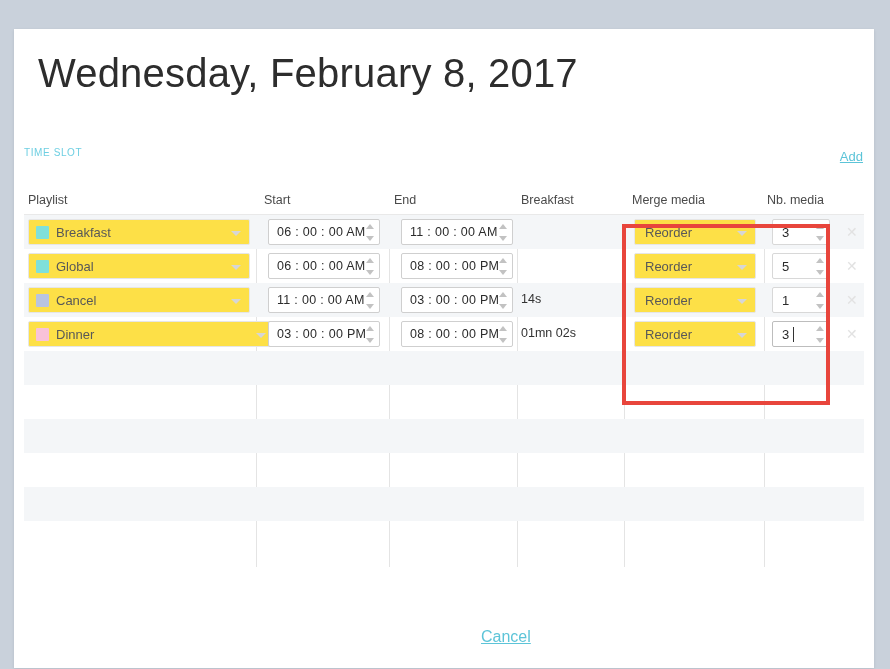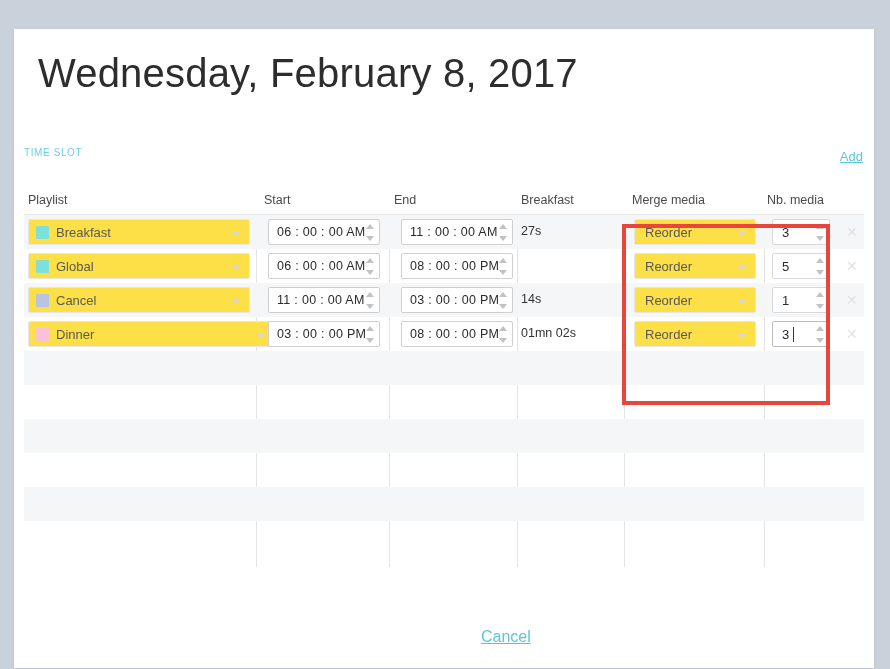--- a/index.html
+++ b/index.html
@@ -316,23 +316,20 @@
         </div>
         <div class="cell" style="left:365px;width:128px;">
           <div class="timebox" style="left:12px;width:112px;">
             <span class="tval">11 : 00 : 00 AM</span>
             <span class="spin">
                 <i class="up"></i>
                 <i class="dn"></i>
               </span>
           </div>
         </div>
-        <div class="cell" style="left:493px;width:107px;">
-          <span class="dur">27s</span>
-        </div>
         <div class="cell" style="left:600px;width:140px;">
           <div class="sel merge" style="left:10px;width:122px;">
             <span class="sel-label">Reorder</span>
             <span class="caret"></span>
           </div>
         </div>
         <div class="cell" style="left:740px;width:100px;">
           <div class="numbox" style="left:8px;width:58px;">
             <span class="nval">3</span>
             <span class="spin">

